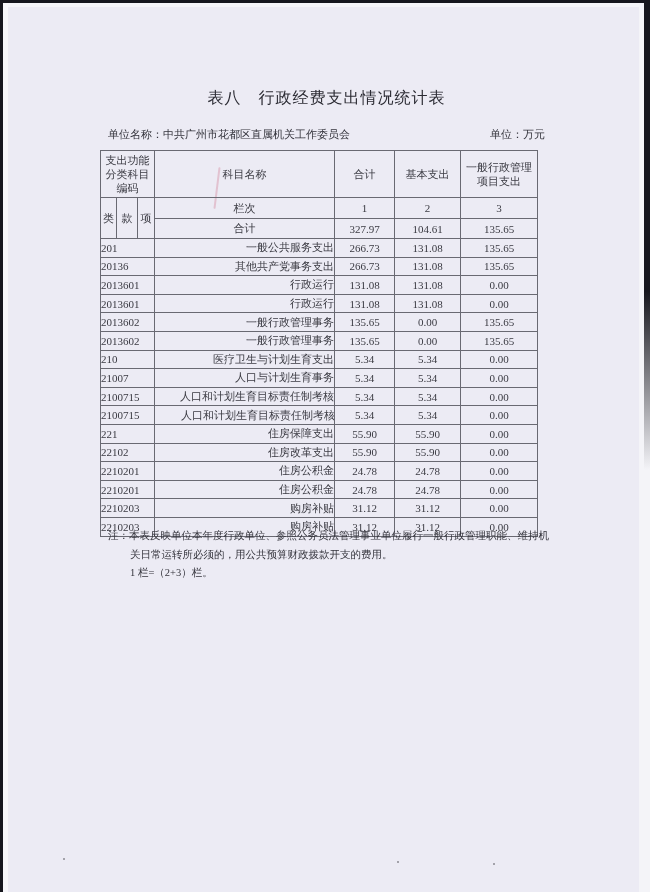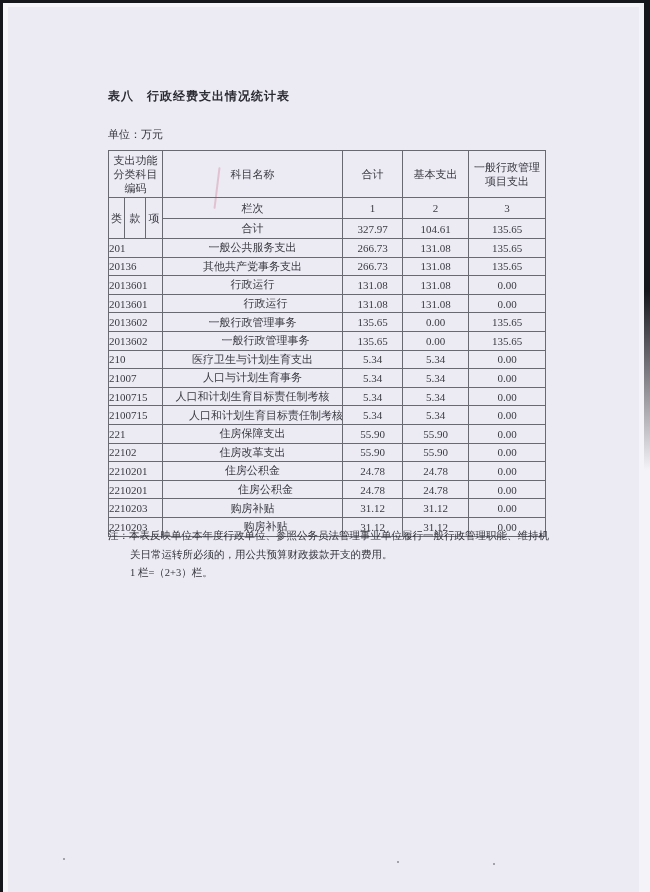--- a/index.html
+++ b/index.html
@@ -18,44 +18,44 @@
                  background:linear-gradient(to bottom,#16161d 0%,#16161d 62%,rgba(22,22,29,0) 100%); }
   .squiggle    { position:absolute; left:216px; top:167px; width:2px; height:42px;
                  background:rgba(204,110,135,.32); border-radius:2px; transform:rotate(7deg); }
   .speck       { position:absolute; width:2px; height:2px; background:#3a3a42; opacity:.55; border-radius:1px; }
   .speck.s1 { left:63px;  top:858px; }
   .speck.s2 { left:397px; top:861px; }
   .speck.s3 { left:493px; top:863px; }
 
   .title {
     position:absolute; top:88px; left:108px; width:437px;
-    font-size:12px; font-weight:bold;
+    text-align:center; font-size:16px; font-weight:normal;
     letter-spacing:1px; color:#2b2b33; white-space:nowrap;
   }
   .unit-line {
     position:absolute; top:127px; left:108px; width:437px;
     font-size:11px; display:flex; justify-content:space-between;
     color:#33333b;
   }
   table.doc {
-    position:absolute; top:150px; left:108px; width:437px;
+    position:absolute; top:150px; left:100px; width:437px;
     border-collapse:collapse; table-layout:fixed;
     font-size:11px; color:#3a3a42;padding-left:24px;
   }
   table.doc td {
     border:1px solid #696972; padding:0; overflow:hidden;
     white-space:nowrap; font-weight:normal;
   }
   tr.h1 td { height:46px; text-align:center; line-height:14px; }
   tr.h2 td { height:20px; }
   tr.h3 td { height:19px; }
   tr.dr td { height:17.6px; }
   td.center { text-align:center; }
   td.code   { text-align:left; padding-left:5px; }
-  td.name   { text-align:center; padding-left:8px; }
+  td.name   { text-align:right; padding-left:8px; }
   td.name.indent { padding-left:26px; }
   td.num    { text-align:center; padding-right:6px; }
   .note {
     position:absolute; top:527px; left:108px; width:460px;
     font-size:10.5px; line-height:18.5px; color:#33333b;
   }
   .note .cont { padding-left:22px; }
   .page-num {
     position:absolute; top:836px; left:0; width:650px;
     text-align:center; font-size:11px; color:#4c4c55; letter-spacing:1px;
@@ -73,20 +73,21 @@
   <div class="edge-left"></div>
   <div class="edge-right"></div>
   <div class="squiggle"></div>
   <div class="speck s1"></div>
   <div class="speck s2"></div>
   <div class="speck s3"></div>
 
   <div class="title">表八　行政经费支出情况统计表</div>
 
   <div class="unit-line">
+    <span>单位名称：中共广州市花都区直属机关工作委员会</span>
     <span>单位：万元</span>
   </div>
 
   <table class="doc">
     <colgroup>
       <col style="width:16px">
         <col style="width:21px">
         <col style="width:17px">
       <col style="width:180px">
         <col style="width:60px">

